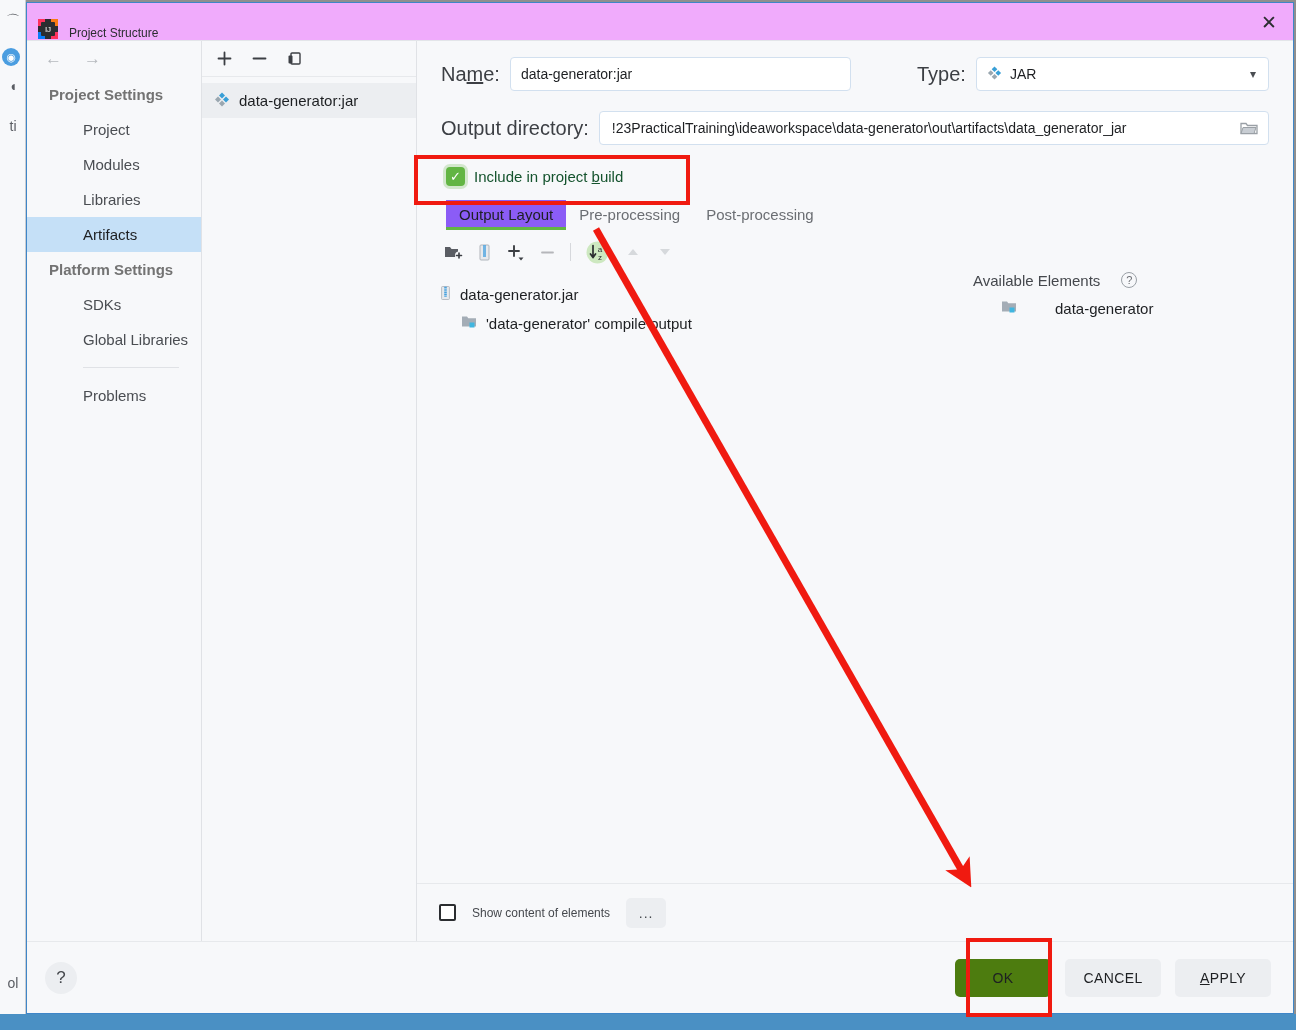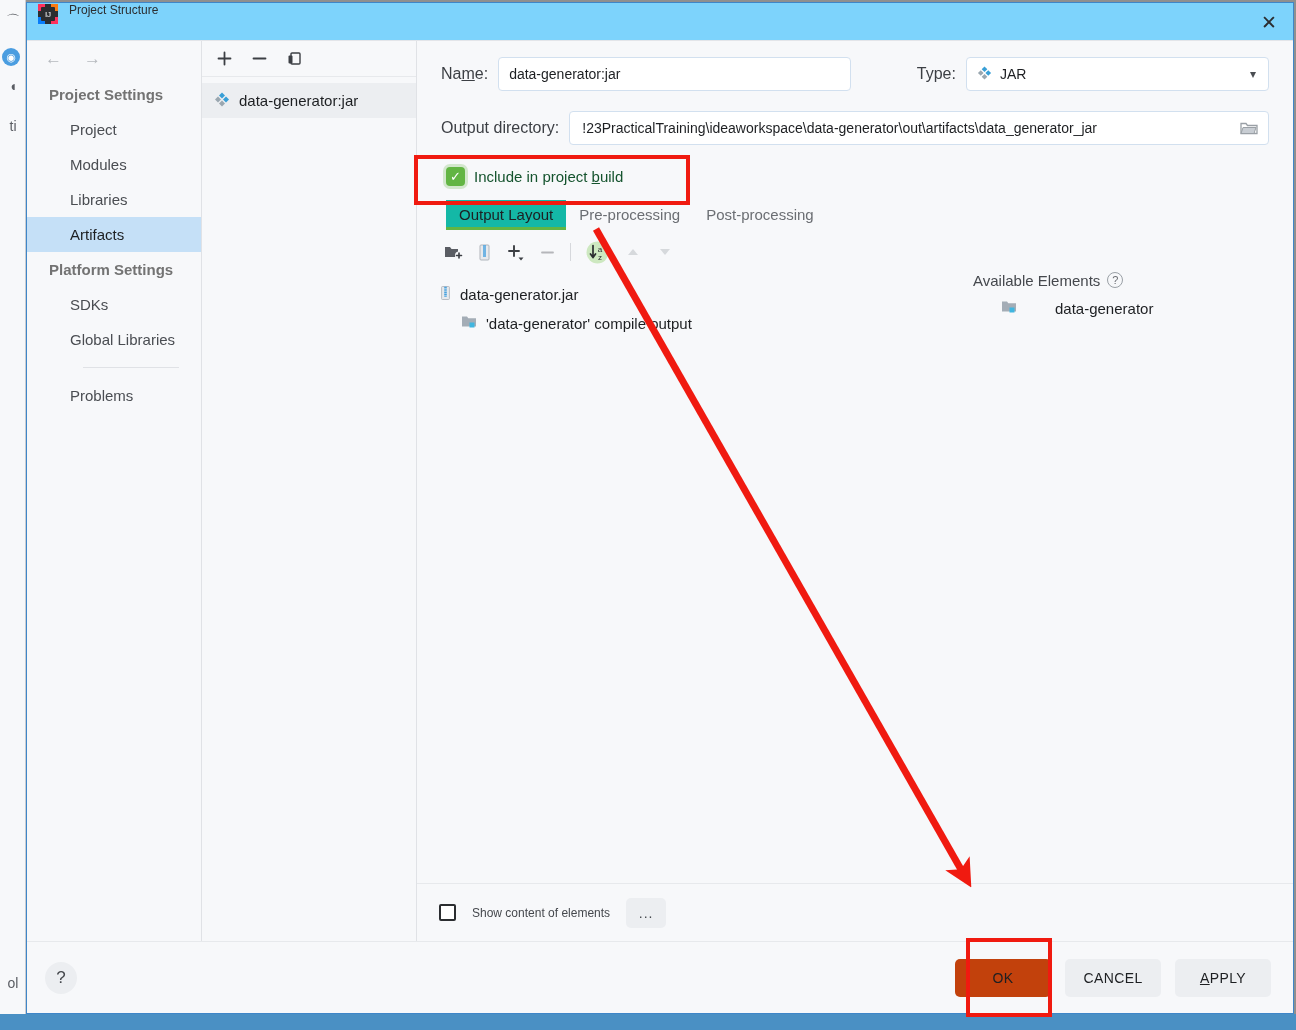--- a/index.html
+++ b/index.html
@@ -49,24 +49,24 @@
     left: 26px; top: 2px;
     width: 1268px; height: 1012px;
     background: #f7f8fa;
     border: 1px solid #3f86c8;
     display: flex; flex-direction: column;
   }
 
   
   #titlebar {
     height: 38px; min-height: 38px;
-    background: #7dd3fc;
+    background: #f0abfc;
     border-bottom: 1px solid #e3e5e9;
-    display: flex; align-items: flex-start;
-    padding: 0 0 8px 10px;
+    display: flex; align-items: flex-end;
+    padding: 0 0 0 10px;
     position: relative;
   }
   #titlebar .tb-icon {
     width: 22px; height: 22px; margin-right: 10px;
     position: relative; flex: 0 0 auto;
   }
   #titlebar .title-text {
     font-size: 12px; color: #2b2d30;
   }
   #close-btn {
@@ -94,21 +94,21 @@
     padding-left: 18px; gap: 22px;
     color: #b6b9be; font-size: 17px;
   }
   #nav-arrows .arw { cursor: default; }
   .nav-group-title {
     font-size: 15px; font-weight: bold; color: #737373;
     padding: 9px 0 9px 22px;
   }
   .nav-item {
     font-size: 15px; color: #4a4d52;
-    padding: 9px 0 9px 43px;
+    padding: 9px 0 9px 56px;
     cursor: default;
   }
   .nav-item.selected { background: #c5e0f7; color: #1d1f22; }
   .nav-sep {
     height: 1px; background: #e0e2e6; margin: 10px 22px 10px 56px;
   }
 
   
   #artifact-col {
     width: 215px; min-width: 215px;
@@ -138,21 +138,21 @@
     background: #f7f8fa;
     display: flex; flex-direction: column;
     position: relative;
   }
   .field-row {
     display: flex; align-items: center;
     padding: 0 24px;
     gap: 10px;
   }
   #name-row { margin-top: 16px; }
-  .field-label { font-size: 16px; color: #3c3f44; white-space: nowrap; }
+  .field-label { font-size: 20px; color: #3c3f44; white-space: nowrap; }
   .field-label u { text-decoration: underline; }
   .txt-input {
     height: 34px; border: 1px solid #d2e0ef; border-radius: 4px;
     background: #fff; font-size: 14px; color: #1d1f22;
     padding: 0 10px; font-family: "Liberation Sans", sans-serif;
     outline: none;
   }
   #name-input { width: 355px; }
   #type-combo {
     width: 305px; height: 34px;
@@ -191,42 +191,42 @@
   
   #tabs {
     display: flex; align-items: flex-end; gap: 0;
     margin: 14px 0 0 29px;
   }
   .tab {
     font-size: 15px; color: #6b6e73; padding: 6px 13px 7px;
     cursor: pointer; position: relative;
   }
   .tab.active {
-    color: #1d1f22; background: #14b8a6;
+    color: #1d1f22; background: #8b5cf6;
   }
   .tab.active::after {
     content: ""; position: absolute; left: 0; right: 0; bottom: 0;
     height: 3px; background: #62b543;
   }
 
   
   #layout-toolbar {
     display: flex; align-items: center; gap: 14px;
     margin: 8px 0 0 27px; height: 28px;
   }
   #layout-toolbar .li { cursor: pointer; display: flex; align-items: center; }
   #layout-toolbar .li.dim { opacity: .35; cursor: default; }
   #layout-toolbar .vsep { width: 1px; height: 18px; background: #d6d8dc; }
 
   
   #panes { flex: 1; display: flex; min-height: 0; position: relative; }
   #left-tree { flex: 1; padding: 14px 0 0 22px; }
   #right-tree { width: 350px; padding: 0 0 0 10px; }
   #right-tree .avail-head {
-    display: flex; align-items: center; gap: 7px;
+    display: flex; align-items: center; gap: 21px;
     font-size: 15px; color: #45484d;
     margin: 0 0 0 20px; height: 28px;
   }
   .qmark {
     width: 16px; height: 16px; border-radius: 50%;
     border: 1px solid #9aa0a6; color: #6b6e73;
     font-size: 11px; line-height: 14px; text-align: center; cursor: pointer;
   }
   .tree-row {
     display: flex; align-items: center; gap: 8px;
@@ -269,21 +269,21 @@
     font-size: 17px; cursor: pointer;
   }
   #footer-spacer { flex: 1; }
   .dlg-btn {
     min-width: 96px; height: 38px; border-radius: 5px;
     background: #eceef1; color: #1d1f22;
     display: flex; align-items: center; justify-content: center;
     font-size: 14px; margin-left: 14px; cursor: pointer;
     letter-spacing: .4px;
   }
-  .dlg-btn.primary { background: #c2410c; }
+  .dlg-btn.primary { background: #4d7c0f; }
   .dlg-btn u { text-decoration: underline; }
 
   
   .anno-box {
     position: absolute; border: 4px solid #f01a10;
     pointer-events: none; z-index: 40;
   }
   #anno-svg {
     position: absolute; left: 0; top: 0;
     width: 1296px; height: 1030px;

